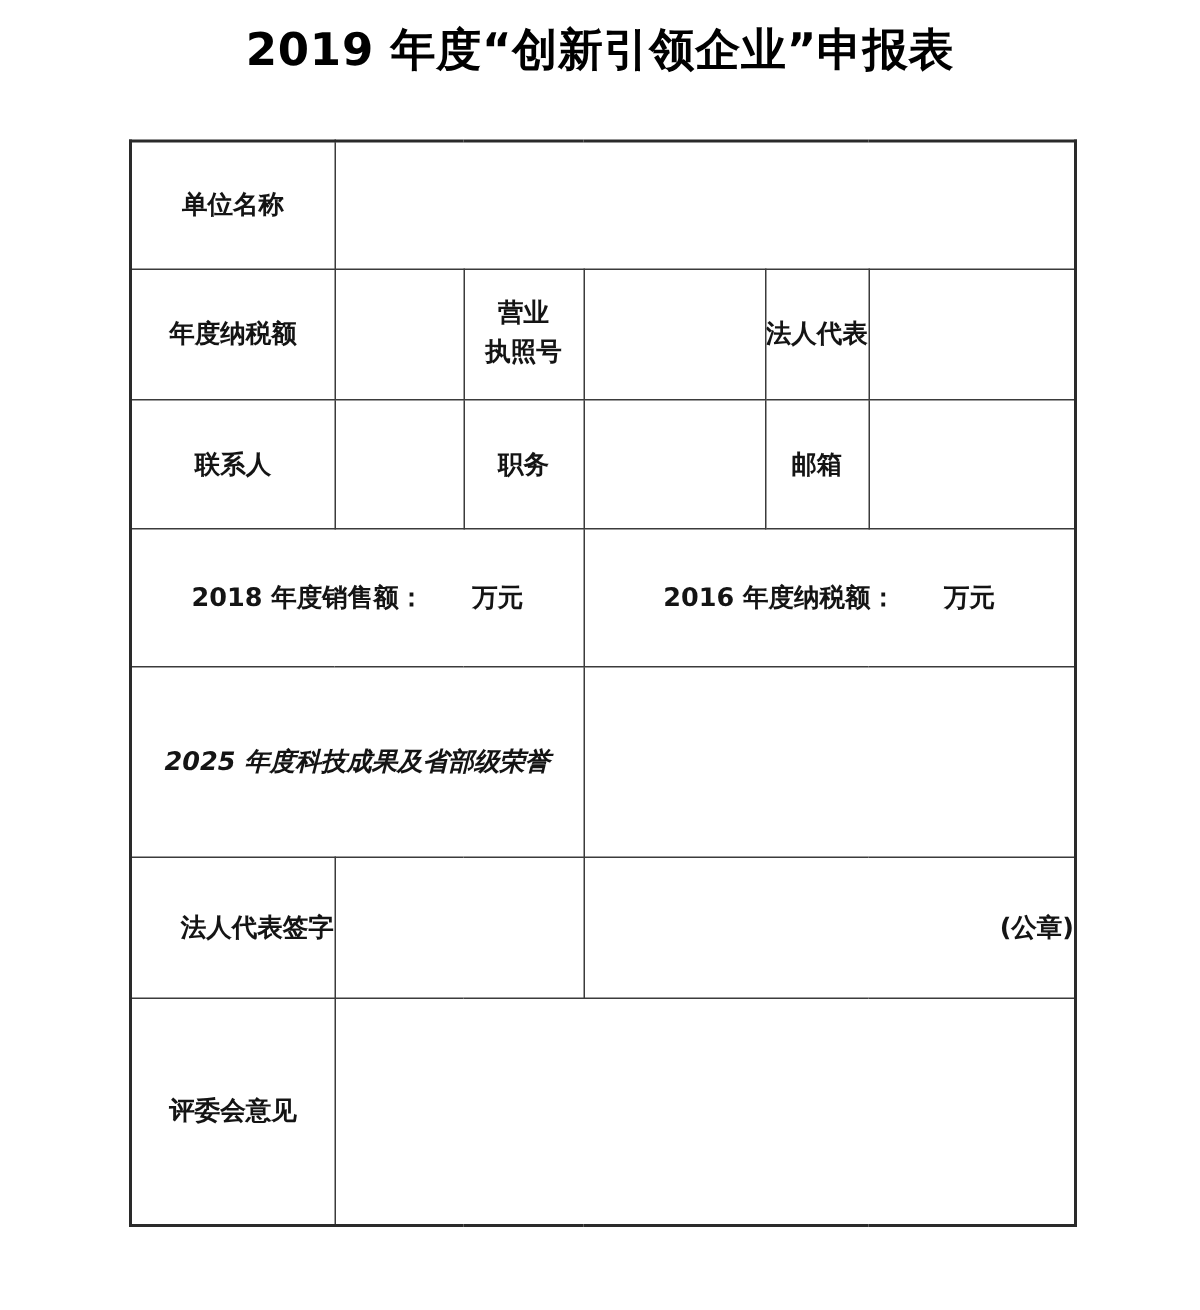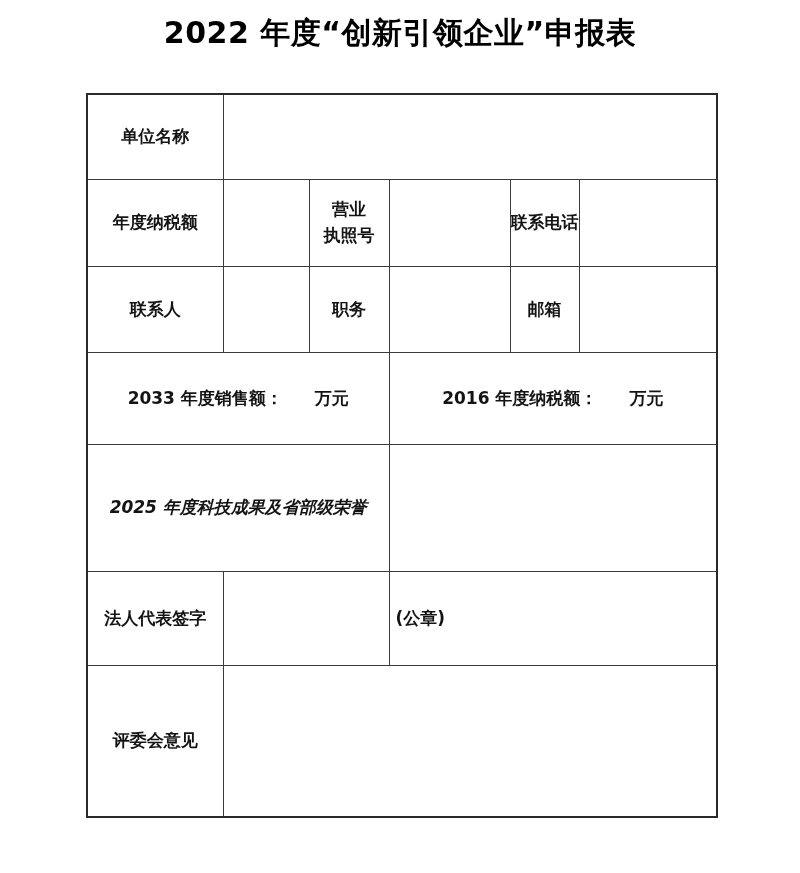--- a/index.html
+++ b/index.html
@@ -38,36 +38,36 @@
     text-align: center;
     vertical-align: middle;
     padding: 0;
     overflow: hidden;
   }
   tr.r1 td { height: 85px; }
   tr.r2 td { height: 87px; }
   tr.r3 td { height: 86px; }
   tr.r4 td { height: 92px; }
   tr.r5 td { height: 127px; font-style: italic; }
-  tr.r6 td { height: 94px; }
+  tr.r6 td { height: 94px; text-align: right; }
   tr.r7 td { height: 152px; }
   .pre { white-space: pre-line; line-height: 1.5; }
   .amount {
     display: flex;
     align-items: center;
     justify-content: center;
     white-space: nowrap;
   }
   .amount .gap { display: inline-block; width: 32px; }
   .seal-cell { text-align: left; padding-left: 6px; }
 </style>
 </head>
 <body>
 
-<div class="page-title">2022 年度“创新引领企业”申报表</div>
+<div class="page-title">2019 年度“创新引领企业”申报表</div>
 
 <table class="form-table">
   <colgroup>
     <col style="width:136px">
     <col style="width:86px">
     <col style="width:80px">
     <col style="width:121px">
     <col style="width:69px">
     <col style="width:138px">
   </colgroup>
@@ -76,37 +76,37 @@
       <td>单位名称</td>
       <td colspan="5"></td>
     </tr>
 
     <tr class="r2">
       <td>年度纳税额</td>
       <td></td>
       <td class="pre">营业
 执照号</td>
       <td></td>
-      <td>联系电话</td>
+      <td>法人代表</td>
       <td></td>
     </tr>
 
     <tr class="r3">
       <td>联系人</td>
       <td></td>
       <td>职务</td>
       <td></td>
       <td>邮箱</td>
       <td></td>
     </tr>
 
     <tr class="r4">
       <td colspan="3">
         <div class="amount">
-          <span>2033 年度销售额：</span>
+          <span>2018 年度销售额：</span>
           <span class="gap"></span>
           <span>万元</span>
         </div>
       </td>
       <td colspan="3">
         <div class="amount">
           <span>2016 年度纳税额：</span>
           <span class="gap"></span>
           <span>万元</span>
         </div>

